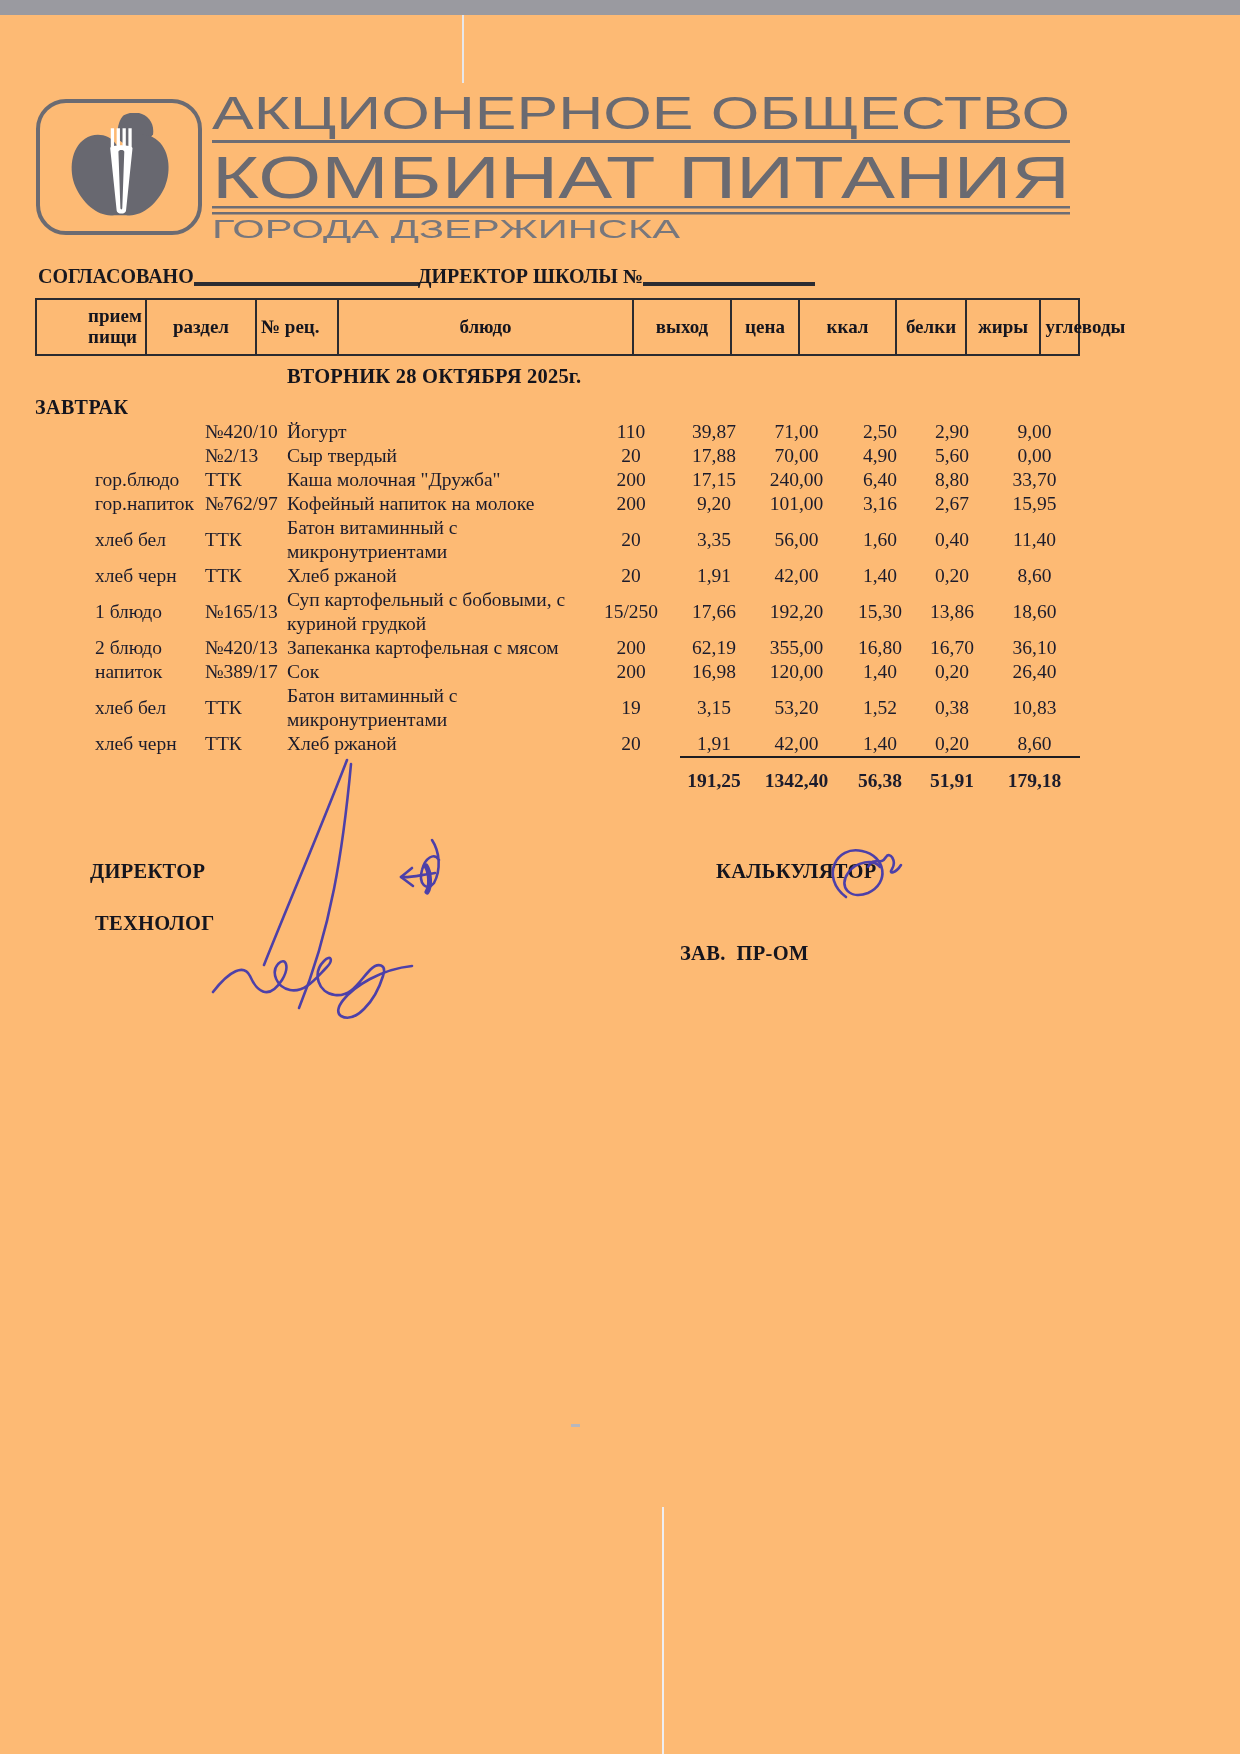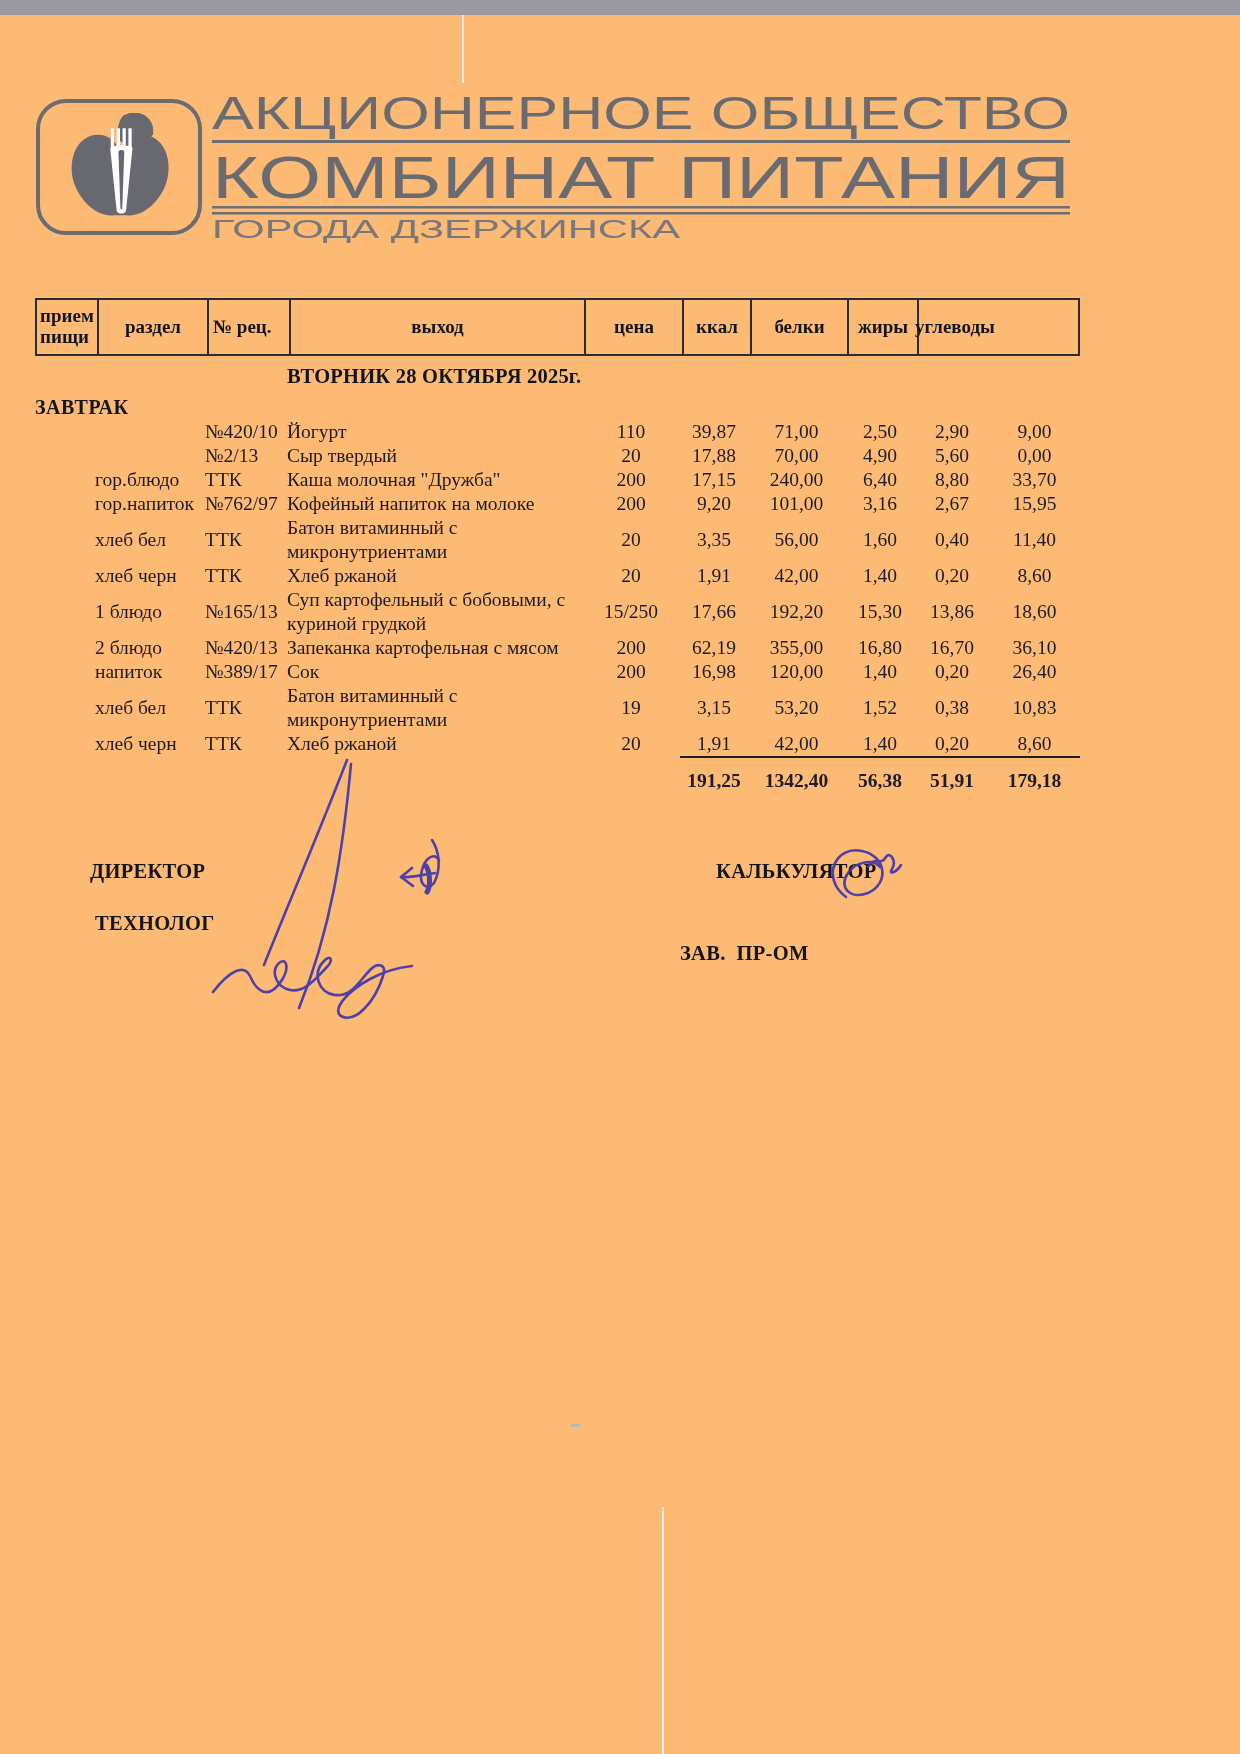--- a/index.html
+++ b/index.html
@@ -19,21 +19,21 @@
   .letterhead-svg{position:absolute;left:212px;top:70px;}
   
   .approval{position:absolute;left:38px;top:250px;display:flex;align-items:flex-end;
     font-weight:bold;font-size:20px;color:#17171f;}
   .blank-line{display:inline-block;height:0;border-bottom:4px solid #2c2c31;margin:0 0 2px 0;}
   .blank-1{width:224px;}
   .blank-2{width:172px;}
   
   .menu-table{position:absolute;left:35px;top:283px;width:1045px;}
   .grid-row{display:grid;grid-template-columns:60px 110px 82px 295px 98px 68px 97px 70px 74px 91px;}
-  .thead{border:2.5px solid #2b2b30;box-sizing:border-box;}
+  .thead{border:2.5px solid #2b2b30;box-sizing:border-box;padding-left:48px;}
   .thead .th{min-height:54px;display:flex;align-items:center;justify-content:center;
     font-weight:bold;font-size:19px;color:#15151e;border-left:2px solid #2b2b30;
     text-align:center;line-height:1.1;padding:2px 1px;box-sizing:border-box;}
   .thead .th:first-child{border-left:none;text-align:left;justify-content:flex-start;padding-left:3px;}
   .thead .th-rec{justify-content:flex-start;padding-left:4px;}
   .tbody{margin-top:0;}
   .date-row{margin-top:8px;height:24px;}
   .date-row .date-title{grid-column:4 / 11;grid-column-start:4;font-weight:bold;font-size:20.5px;
     letter-spacing:.2px;color:#14141d;line-height:24px;}
   .section-row{height:26px;margin-top:6px;}
@@ -83,26 +83,33 @@
 
   <svg class="letterhead-svg" width="880" height="160">
     <text x="0" y="44" font-family="Liberation Sans, DejaVu Sans, sans-serif" font-size="47" fill="#6a6a71" textLength="858" lengthAdjust="spacingAndGlyphs">АКЦИОНЕРНОЕ ОБЩЕСТВО</text>
     <rect x="0" y="55" width="858" height="3" fill="#6d6d74"></rect>
     <text x="0" y="113" font-family="Liberation Sans, DejaVu Sans, sans-serif" font-size="60" fill="#6a6a71" textLength="858" lengthAdjust="spacingAndGlyphs">КОМБИНАТ ПИТАНИЯ</text>
     <rect x="0" y="121" width="858" height="2.5" fill="#6d6d74"></rect>
     <rect x="0" y="127" width="858" height="2.5" fill="#6d6d74"></rect>
     <text x="0" y="153" font-family="Liberation Sans, DejaVu Sans, sans-serif" font-size="26" fill="#77777d" textLength="468" lengthAdjust="spacingAndGlyphs">ГОРОДА ДЗЕРЖИНСКА</text>
   </svg>
 
+  <div class="approval">
+    <span>СОГЛАСОВАНО</span>
+    <span class="blank-line blank-1"></span>
+    <span>ДИРЕКТОР ШКОЛЫ №</span>
+    <span class="blank-line blank-2"></span>
+  </div>
 
   <div class="menu-table">
     <div class="grid-row thead">
         <div class="th">прием пищи</div>
         <div class="th">раздел</div>
         <div class="th th-rec">№ рец.</div>
+        <div class="th">блюдо</div>
         <div class="th">выход</div>
         <div class="th">цена</div>
         <div class="th">ккал</div>
         <div class="th">белки</div>
         <div class="th">жиры</div>
         <div class="th">углеводы</div>
       </div>
     <div class="tbody">
         <div class="grid-row date-row">
           <div class="date-title">ВТОРНИК 28 ОКТЯБРЯ 2025г.</div>

